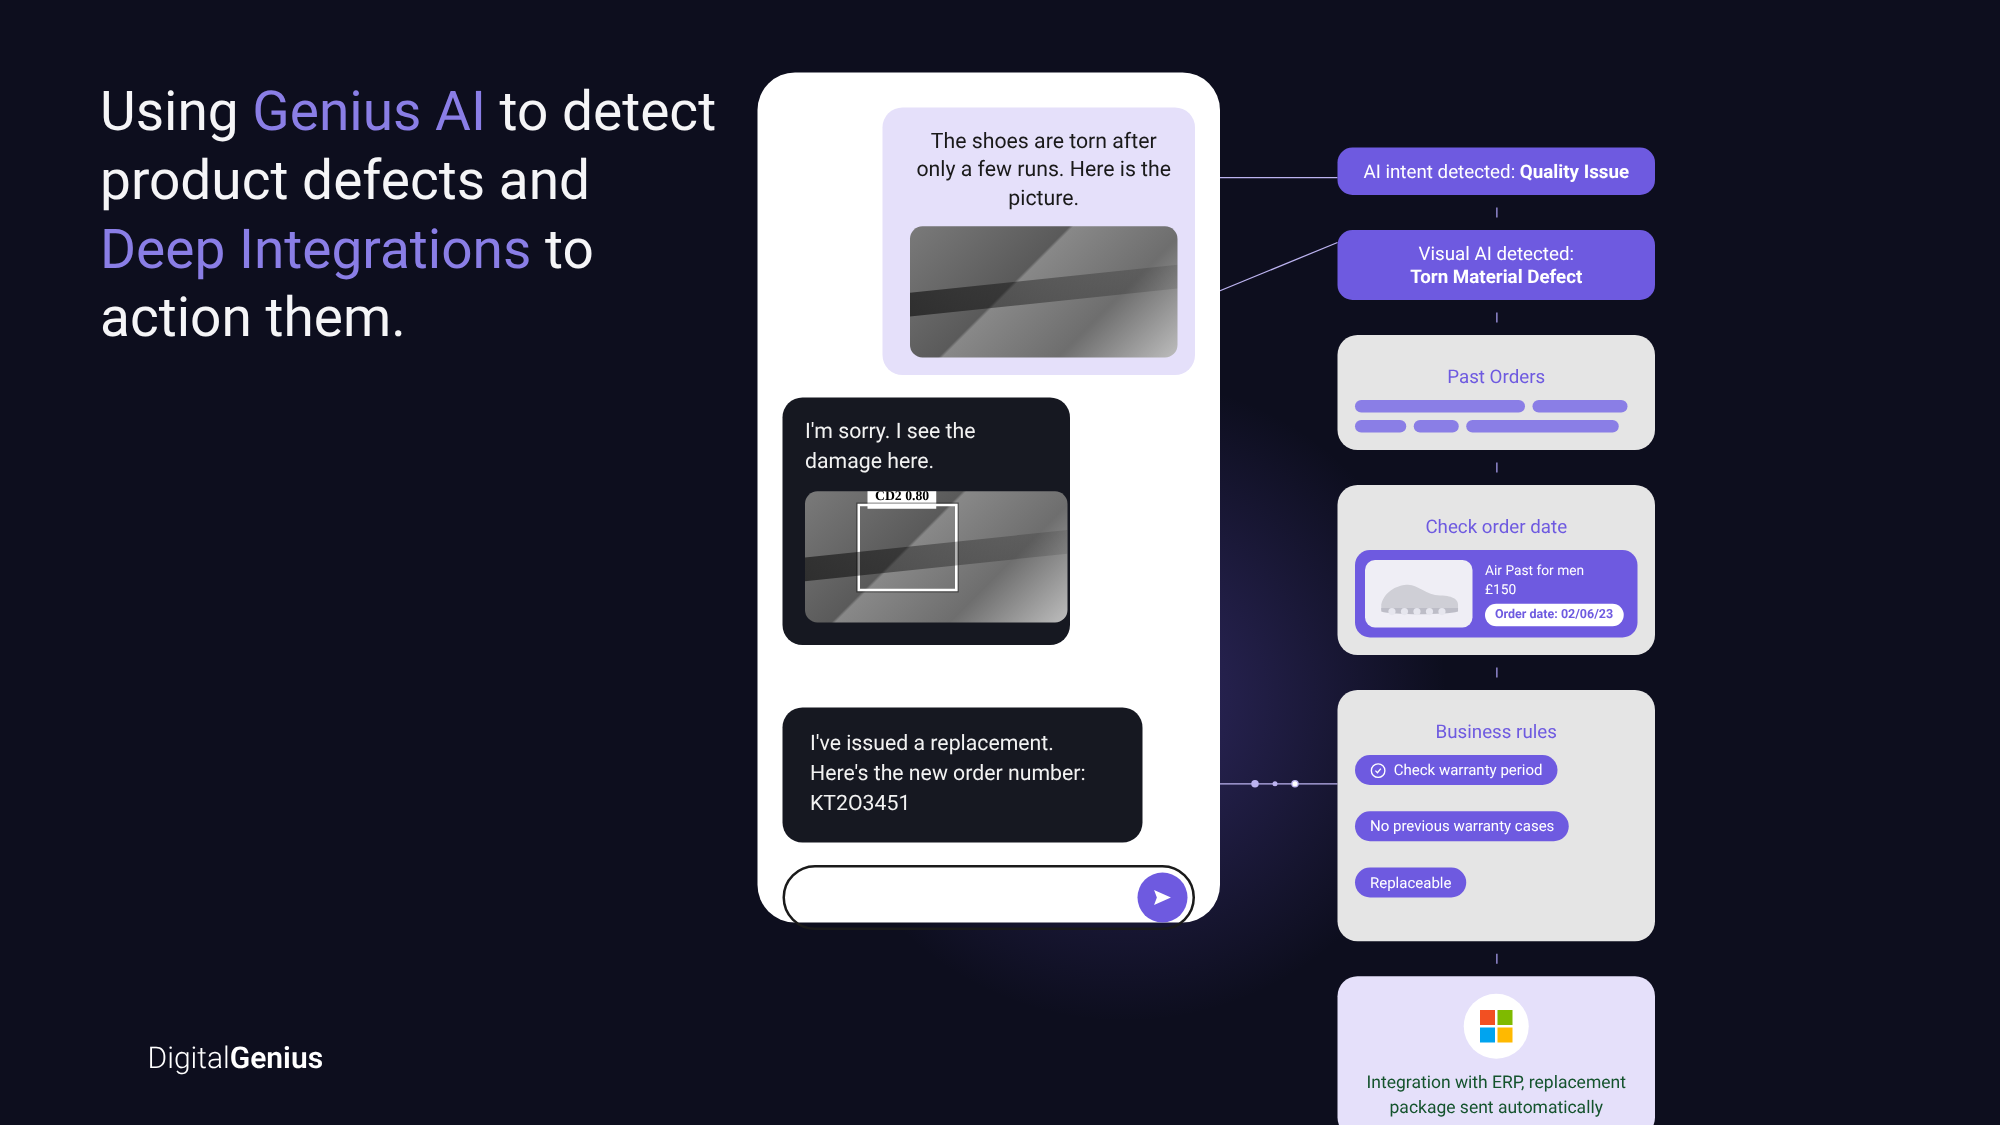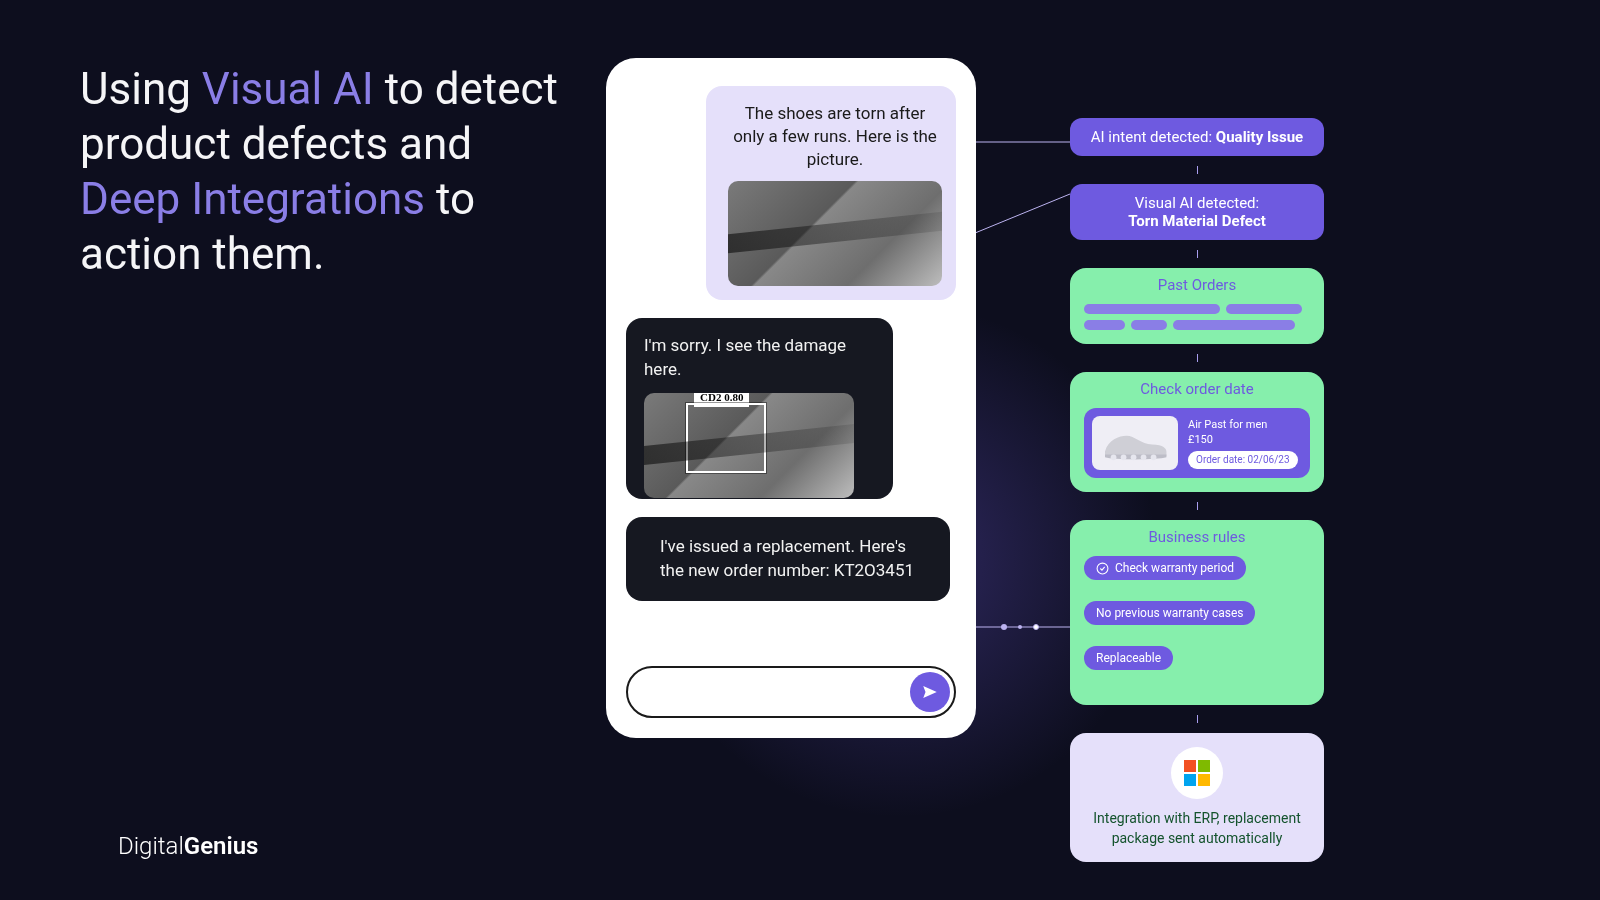--- a/index.html
+++ b/index.html
@@ -78,25 +78,25 @@
     overflow: hidden;
   }
   .bubble-user .img-slot::after{
     content:"";
     position:absolute; left:0; right:0; top:40%; height:18%;
     background: linear-gradient(90deg, rgba(0,0,0,0.55), rgba(0,0,0,0.1));
     transform: skewY(-6deg);
   }
   .bubble-agent {
     align-self: flex-start;
-    width: 267px;
+    width: 230px;
     background: #161821;
     color: #f2f2f2;
     border-radius: 16px;
-    padding: 16px 18px 1px 18px;
+    padding: 16px 18px 18px 18px;
     font-size: 17px;
     line-height: 1.4;
   }
   .bubble-agent .img-slot {
     margin-top: 12px;
     width: 210px;
     height: 105px;
     border-radius: 10px;
     background: linear-gradient(135deg,#7a7a7a 0%, #5a5a5a 40%, #888 41%, #6e6e6e 70%, #bdbdbd 100%);
     position: relative;
@@ -121,27 +121,28 @@
     transform: translateY(-2px);
     background: #fff;
     color: #000;
     font-size: 11px;
     font-weight: 600;
     padding: 1px 6px;
     font-family: Liberation Serif, serif;
   }
   .bubble-agent2 {
     align-self: flex-start;
-    width: 324px;
+    width: 288px;
     background: #161821;
     color: #f2f2f2;
     border-radius: 16px;
-    padding: 18px 34px;
+    padding: 18px 22px;
     font-size: 17px;
     line-height: 1.4;
+    margin-top: 32px;
   }
   .input-row {
     margin-top: auto;
     width: 100%;
     height: 52px;
     border: 2px solid #1a1a1a;
     border-radius: 999px;
     display: flex;
     align-items: center;
     justify-content: flex-end;
@@ -169,23 +170,23 @@
   .chip-dark {
     background: #6e5ae0;
     color: #fff;
     border-radius: 12px;
     padding: 10px 8px;
     font-size: 15px;
     text-align: center;
   }
   .chip-dark .bold { font-weight: 700; }
   .panel {
-    background: #86efac;
+    background: #e5e5e5;
     border-radius: 16px;
-    padding: 8px 14px 14px 14px;
+    padding: 24px 14px 14px 14px;
   }
   .panel-title {
     color: #6e5ae0;
     font-size: 15px;
     text-align: center;
     margin-bottom: 10px;
   }
   .bars { display:flex; flex-wrap:wrap; gap:6px; }
   .bar { height:10px; border-radius:999px; background:#8a7ee6; }
   .order-card {
@@ -203,21 +204,21 @@
     display:flex; align-items:center; justify-content:center;
   }
   .order-card .meta { color:#fff; font-size:11px; line-height:1.4; }
   .order-date-pill {
     display:inline-block;
     margin-top:4px;
     background:#fff; color:#6e5ae0;
     border-radius: 999px;
     padding: 2px 8px;
     font-size: 10px;
-    font-weight: 400;
+    font-weight: 700;
     text-align: center;
   }
   .rule-pill {
     display:flex; align-items:flex-end; gap:6px;
     background:#6e5ae0; color:#fff;
     border-radius:999px;
     padding:5px 12px;
     font-size:12px;
     margin-bottom:21px;
     width: fit-content;
@@ -258,21 +259,21 @@
 <svg class="connectors">
   <line x1="958" y1="142" x2="1070" y2="142" stroke="#bcb3f0" stroke-width="1"></line>
   <line x1="958" y1="240" x2="1070" y2="194" stroke="#bcb3f0" stroke-width="1"></line>
   <line x1="960" y1="627" x2="1070" y2="627" stroke="#bcb3f0" stroke-width="1"></line>
   <circle cx="1004" cy="627" r="3" fill="#bcb3f0"></circle>
   <circle cx="1020" cy="627" r="2" fill="#bcb3f0"></circle>
   <circle cx="1036" cy="627" r="2.5" fill="#fff" stroke="#bcb3f0"></circle>
 </svg>
 
 <div class="headline">
-  <span>Using </span><span class="accent">Visual AI</span><span> to detect product defects and </span><span class="accent">Deep Integrations</span><span> to action them.</span>
+  <span>Using </span><span class="accent">Genius AI</span><span> to detect product defects and </span><span class="accent">Deep Integrations</span><span> to action them.</span>
 </div>
 
 <div class="brand">
   <span class="light">Digital</span><span class="bold">Genius</span>
 </div>
 
 <div class="phone">
 
   <div class="bubble-user">
     <div>The shoes are torn after only a few runs. Here is the picture.</div>

